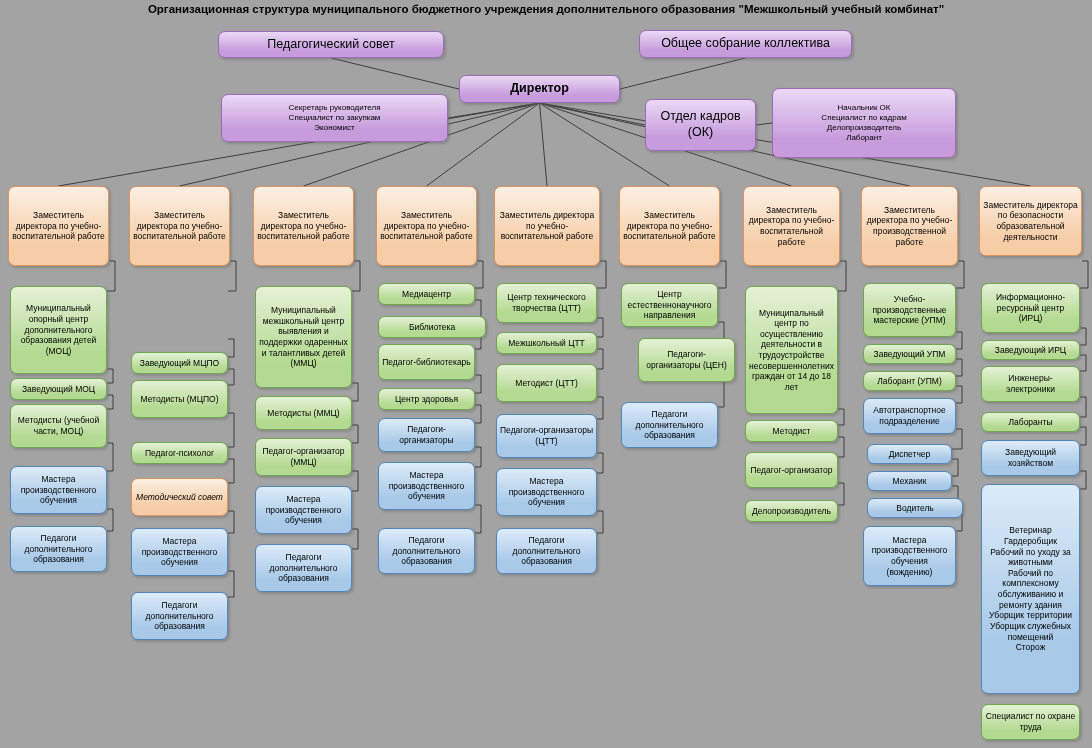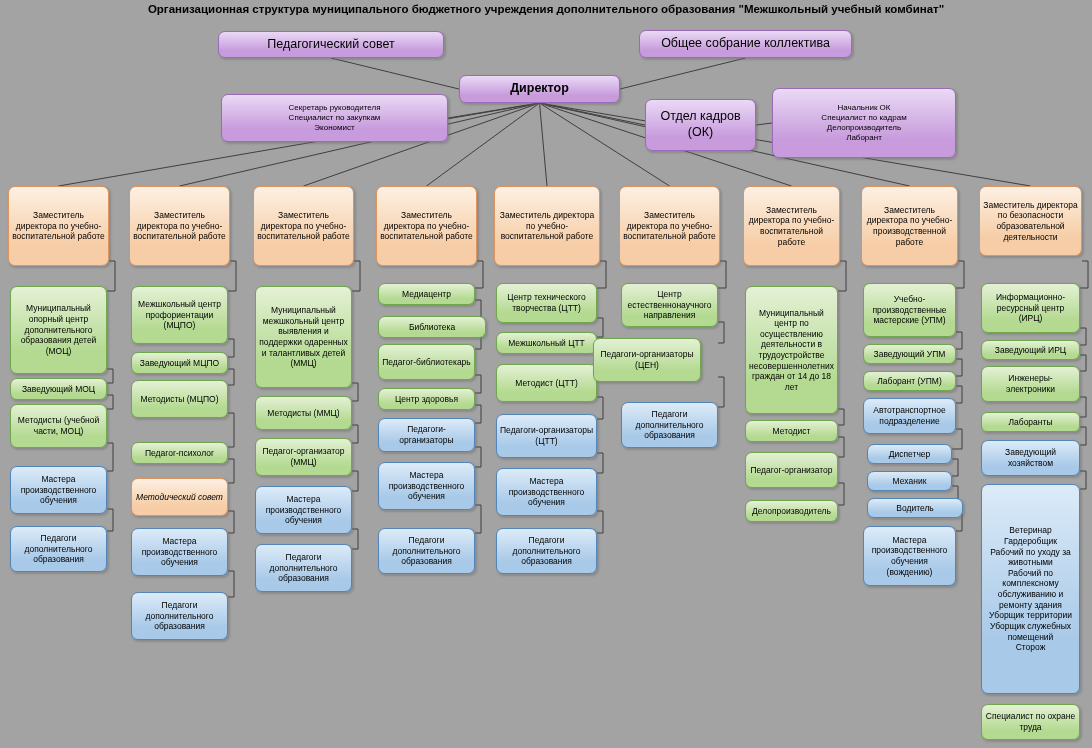--- a/index.html
+++ b/index.html
@@ -111,21 +111,20 @@
     <div class="node orange" style="left: 494px; top: 186px; width: 106px; height: 80px;">Заместитель директора по учебно-воспитательной работе</div>
     <div class="node orange" style="left: 619px; top: 186px; width: 101px; height: 80px;">Заместитель директора по учебно-воспитательной работе</div>
     <div class="node orange" style="left: 743px; top: 186px; width: 97px; height: 80px;">Заместитель директора по учебно-воспитательной работе</div>
     <div class="node orange" style="left: 861px; top: 186px; width: 97px; height: 80px;">Заместитель директора по учебно-производственной работе</div>
     <div class="node orange" style="left: 979px; top: 186px; width: 103px; height: 70px;">Заместитель директора по безопасности образовательной деятельности</div>
     <div class="node green" style="left: 10px; top: 286px; width: 97px; height: 88px;">Муниципальный опорный центр дополнительного образования детей (МОЦ)</div>
     <div class="node green" style="left: 10px; top: 378px; width: 97px; height: 22px;">Заведующий МОЦ</div>
     <div class="node green" style="left: 10px; top: 404px; width: 97px; height: 44px;">Методисты (учебной части, МОЦ)</div>
     <div class="node blue" style="left: 10px; top: 466px; width: 97px; height: 48px;">Мастера производственного обучения</div>
     <div class="node blue" style="left: 10px; top: 526px; width: 97px; height: 46px;">Педагоги дополнительного образования</div>
-    <div class="node green" style="left: 131px; top: 286px; width: 97px; height: 58px;">Межшкольный центр профориентации (МЦПО)</div>
     <div class="node green" style="left: 131px; top: 352px; width: 97px; height: 22px;">Заведующий МЦПО</div>
     <div class="node green" style="left: 131px; top: 380px; width: 97px; height: 38px;">Методисты (МЦПО)</div>
     <div class="node green" style="left: 131px; top: 442px; width: 97px; height: 22px;">Педагог-психолог</div>
     <div class="node orange" style="left: 131px; top: 478px; width: 97px; height: 38px; font-style: italic;">Методический совет</div>
     <div class="node blue" style="left: 131px; top: 528px; width: 97px; height: 48px;">Мастера производственного обучения</div>
     <div class="node blue" style="left: 131px; top: 592px; width: 97px; height: 48px;">Педагоги дополнительного образования</div>
     <div class="node green" style="left: 255px; top: 286px; width: 97px; height: 102px;">Муниципальный межшкольный центр выявления и поддержки одаренных и талантливых детей (ММЦ)</div>
     <div class="node green" style="left: 255px; top: 396px; width: 97px; height: 34px;">Методисты (ММЦ)</div>
     <div class="node green" style="left: 255px; top: 438px; width: 97px; height: 38px;">Педагог-организатор (ММЦ)</div>
     <div class="node blue" style="left: 255px; top: 486px; width: 97px; height: 48px;">Мастера производственного обучения</div>
@@ -137,38 +136,38 @@
     <div class="node blue" style="left: 378px; top: 418px; width: 97px; height: 34px;">Педагоги-организаторы</div>
     <div class="node blue" style="left: 378px; top: 462px; width: 97px; height: 48px;">Мастера производственного обучения</div>
     <div class="node blue" style="left: 378px; top: 528px; width: 97px; height: 46px;">Педагоги дополнительного образования</div>
     <div class="node green" style="left: 496px; top: 283px; width: 101px; height: 40px;">Центр технического творчества (ЦТТ)</div>
     <div class="node green" style="left: 496px; top: 332px; width: 101px; height: 22px;">Межшкольный ЦТТ</div>
     <div class="node green" style="left: 496px; top: 364px; width: 101px; height: 38px;">Методист (ЦТТ)</div>
     <div class="node blue" style="left: 496px; top: 414px; width: 101px; height: 44px;">Педагоги-организаторы (ЦТТ)</div>
     <div class="node blue" style="left: 496px; top: 468px; width: 101px; height: 48px;">Мастера производственного обучения</div>
     <div class="node blue" style="left: 496px; top: 528px; width: 101px; height: 46px;">Педагоги дополнительного образования</div>
     <div class="node green" style="left: 621px; top: 283px; width: 97px; height: 44px;">Центр естественнонаучного направления</div>
-    <div class="node green" style="left: 593px; top: 338px; width: 108px; height: 44px;">Педагоги-организаторы (ЦЕН)</div>
+    <div class="node green" style="left: 638px; top: 338px; width: 97px; height: 44px;">Педагоги-организаторы (ЦЕН)</div>
     <div class="node blue" style="left: 621px; top: 402px; width: 97px; height: 46px;">Педагоги дополнительного образования</div>
     <div class="node green" style="left: 745px; top: 286px; width: 93px; height: 128px;">Муниципальный центр по осуществлению деятельности в трудоустройстве несовершеннолетних граждан от 14 до 18 лет</div>
     <div class="node green" style="left: 745px; top: 420px; width: 93px; height: 22px;">Методист</div>
     <div class="node green" style="left: 745px; top: 452px; width: 93px; height: 36px;">Педагог-организатор</div>
     <div class="node green" style="left: 745px; top: 500px; width: 93px; height: 22px;">Делопроизводитель</div>
     <div class="node green" style="left: 863px; top: 283px; width: 93px; height: 54px;">Учебно-производственные мастерские (УПМ)</div>
     <div class="node green" style="left: 863px; top: 344px; width: 93px; height: 20px;">Заведующий УПМ</div>
     <div class="node green" style="left: 863px; top: 371px; width: 93px; height: 20px;">Лаборант (УПМ)</div>
     <div class="node blue" style="left: 863px; top: 398px; width: 93px; height: 36px;">Автотранспортное подразделение</div>
     <div class="node blue" style="left: 867px; top: 444px; width: 85px; height: 20px;">Диспетчер</div>
     <div class="node blue" style="left: 867px; top: 471px; width: 85px; height: 20px;">Механик</div>
     <div class="node blue" style="left: 867px; top: 498px; width: 96px; height: 20px;">Водитель</div>
     <div class="node blue" style="left: 863px; top: 526px; width: 93px; height: 60px;">Мастера производственного обучения (вождению)</div>
     <div class="node green" style="left: 981px; top: 283px; width: 99px; height: 50px;">Информационно-ресурсный центр (ИРЦ)</div>
     <div class="node green" style="left: 981px; top: 340px; width: 99px; height: 20px;">Заведующий ИРЦ</div>
     <div class="node green" style="left: 981px; top: 366px; width: 99px; height: 36px;">Инженеры-электроники</div>
-    <div class="node green" style="left: 981px; top: 412px; width: 99px; height: 20px; border-radius: 6px;">Лаборанты</div>
+    <div class="node green" style="left: 981px; top: 412px; width: 99px; height: 20px;">Лаборанты</div>
     <div class="node blue" style="left: 981px; top: 440px; width: 99px; height: 36px;">Заведующий хозяйством</div>
     <div class="node blue" style="left: 981px; top: 484px; width: 99px; height: 210px;">Ветеринар
 Гардеробщик
 Рабочий по уходу за животными
 Рабочий по комплексному обслуживанию и ремонту здания
 Уборщик территории
 Уборщик служебных помещений
 Сторож</div>
     <div class="node green" style="left: 981px; top: 704px; width: 99px; height: 36px;">Специалист по охране труда</div>
   </div>

